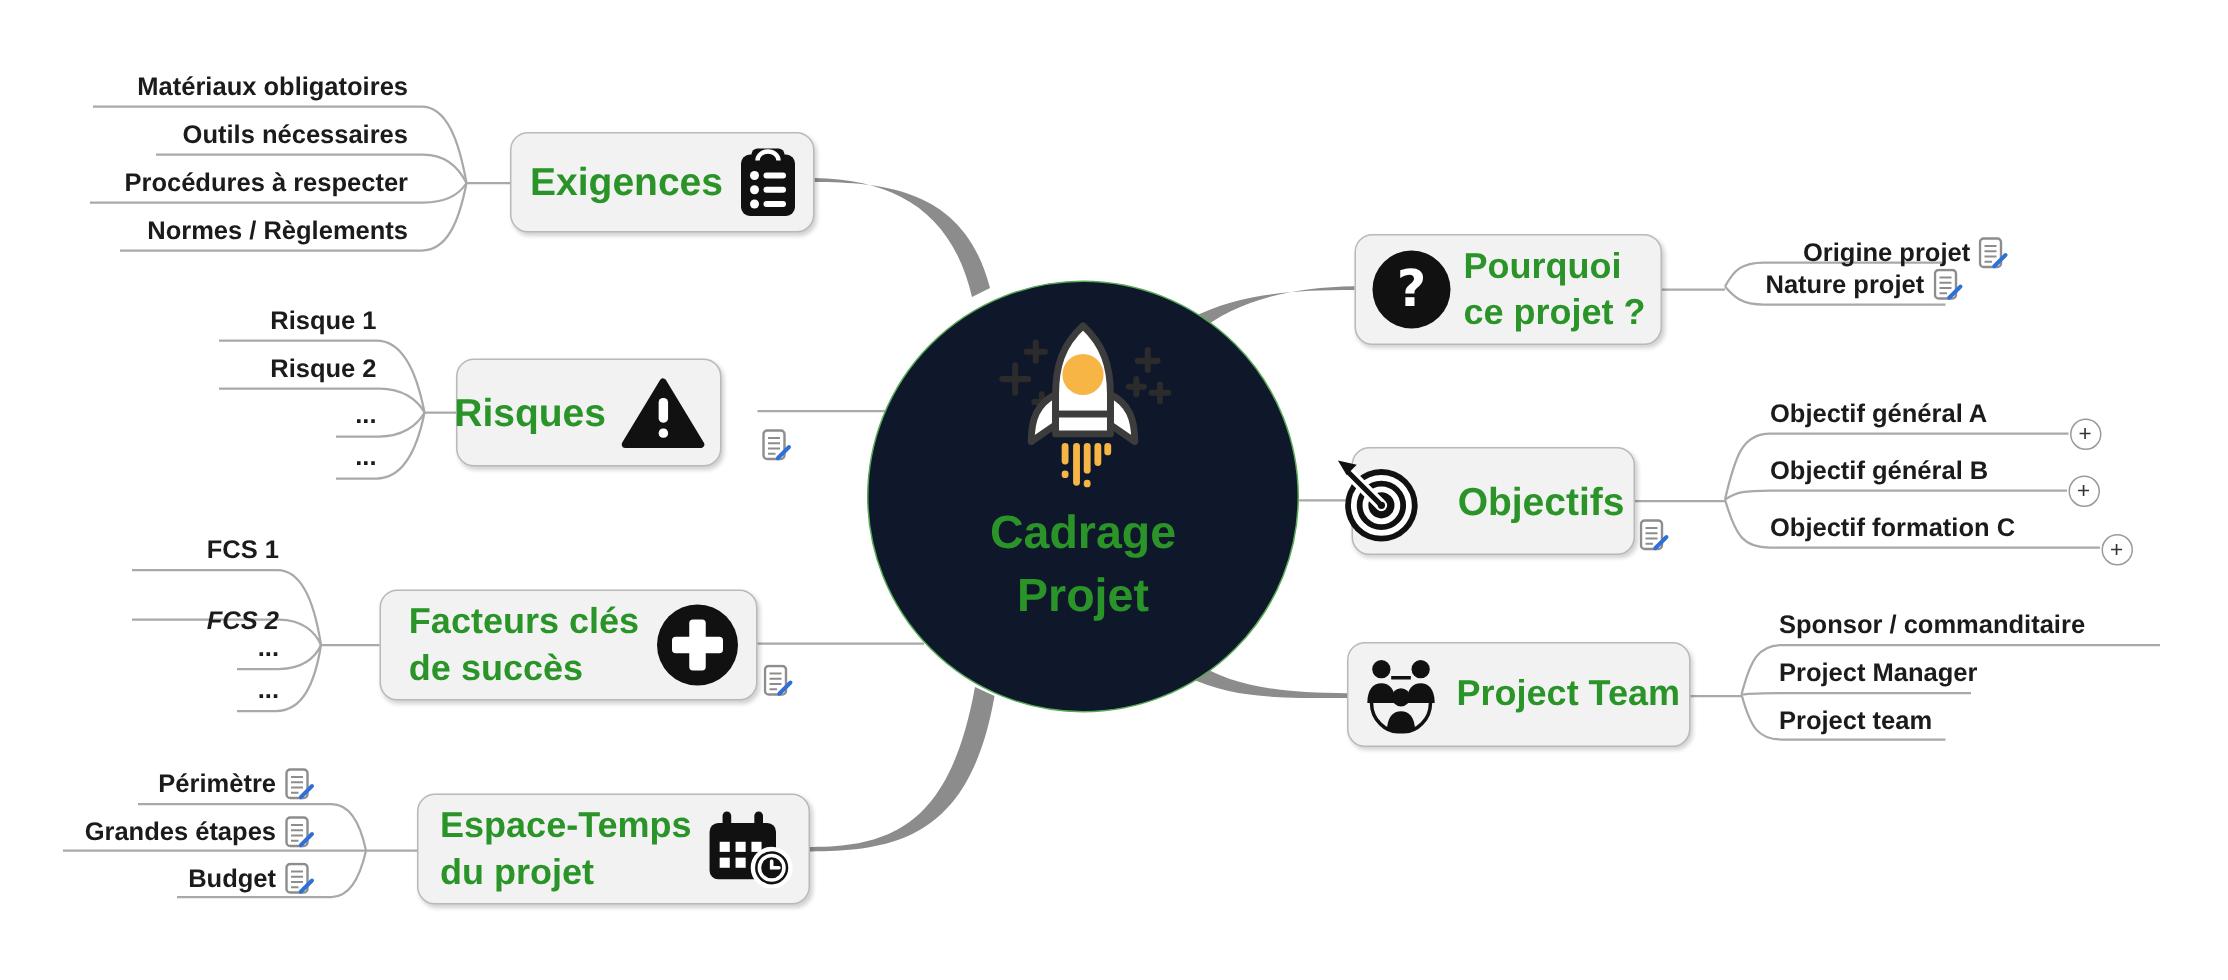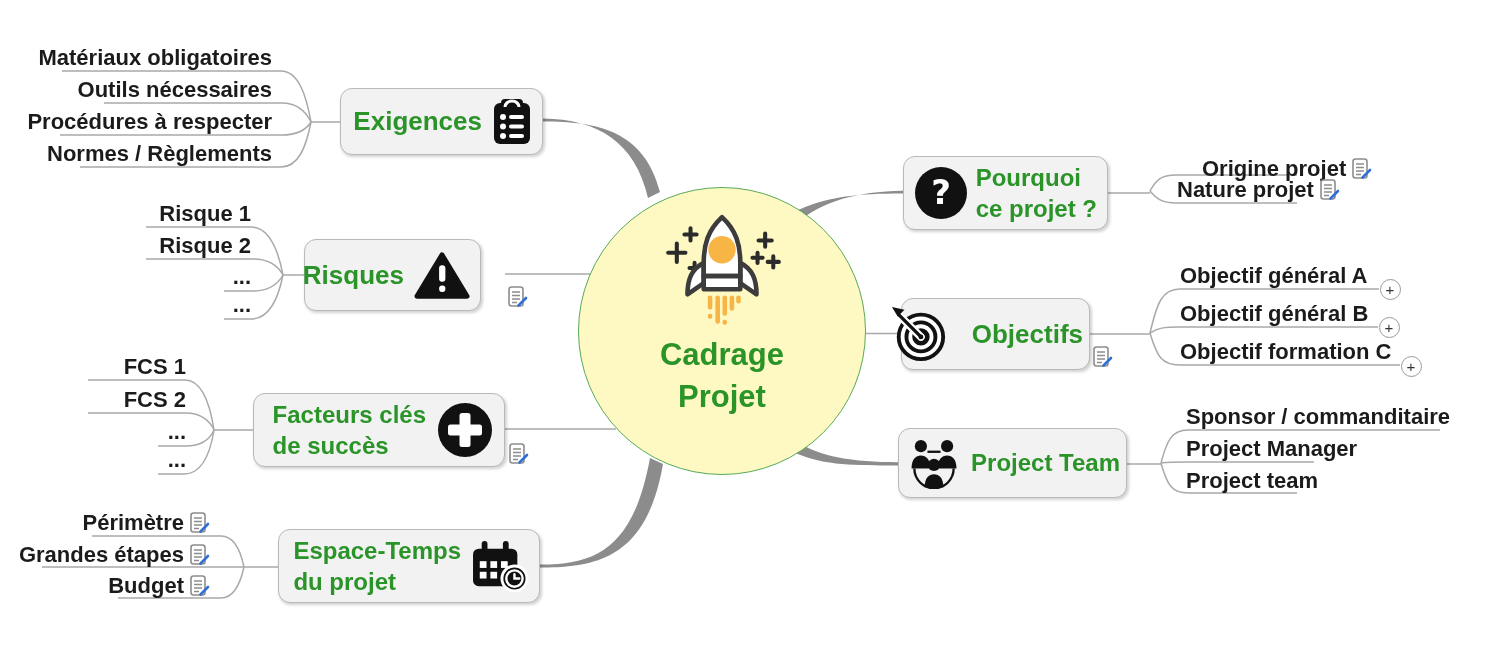--- a/index.html
+++ b/index.html
@@ -5,34 +5,34 @@
   html,body{margin:0;padding:0;background:#fff;}
   .canvas{
     position:relative;width:1485px;height:653px;background:#ffffff;
     font-family:"Liberation Sans",sans-serif;overflow:hidden;
   }
   .connectors{position:absolute;left:0;top:0;}
   .thick{fill:#8c8c8c;stroke:none;}
   .thin{fill:none;stroke:#a9a9a9;stroke-width:1.5;}
   .label{
     position:absolute;height:22px;display:flex;align-items:flex-end;gap:6px;
-    font-weight:bold;font-size:22px;color:#1b1b1b;white-space:nowrap;line-height:22px;
+    font-weight:bold;font-size:17px;color:#1b1b1b;white-space:nowrap;line-height:22px;
   }
   .label.ralign{justify-content:flex-end;}
   .node{
     position:absolute;background:#f2f2f2;border:1.6px solid #b9b9b9;border-radius:12px;
     box-shadow:1.5px 2px 3px rgba(0,0,0,.18);
     display:flex;align-items:center;justify-content:flex-end;gap:10px;
     box-sizing:border-box;padding:0 10px;
   }
   .ntitle{color:#2a9428;font-weight:bold;font-size:26px;white-space:nowrap;}
   .ntitle2{color:#2a9428;font-weight:bold;font-size:24px;line-height:1.3;white-space:nowrap;text-align:left;}
   .center-node{
     position:absolute;left:578px;top:187px;width:288px;height:288px;border-radius:50%;
-    background:#fef9c3;border:1.7px solid #57aa57;box-sizing:border-box;
+    background:#0f172a;border:1.7px solid #57aa57;box-sizing:border-box;
     display:flex;flex-direction:column;align-items:center;
   }
   .center-title{color:#2a9428;font-weight:bold;font-size:31px;line-height:1.35;text-align:center;margin-top:6px;}
   .note{width:20px;height:22px;flex:0 0 auto;}
   .note-abs{position:absolute;width:20px;height:22px;}
   .plusbtn{
     position:absolute;width:21px;height:21px;border-radius:50%;
     border:1.4px solid #9a9a9a;background:#fff;box-sizing:border-box;
     display:flex;align-items:center;justify-content:center;
     font-size:15px;font-weight:normal;color:#333;line-height:1;
@@ -267,21 +267,21 @@
   <div class="label ralign" style="right:1234px;top:266px;">
       <span>...</span>
     </div>
   <div class="label ralign" style="right:1234px;top:294px;">
       <span>...</span>
     </div>
 
   <div class="label ralign" style="right:1299px;top:356px;">
       <span>FCS 1</span>
     </div>
-  <div class="label ralign" style="right:1299px;top:389px;">
+  <div class="label ralign" style="right:1299px;top:403px;font-style:italic;">
       <span>FCS 2</span>
     </div>
   <div class="label ralign" style="right:1299px;top:421px;">
       <span>...</span>
     </div>
   <div class="label ralign" style="right:1299px;top:449px;">
       <span>...</span>
     </div>
 
   <div class="label ralign" style="right:1275px;top:512px;">

